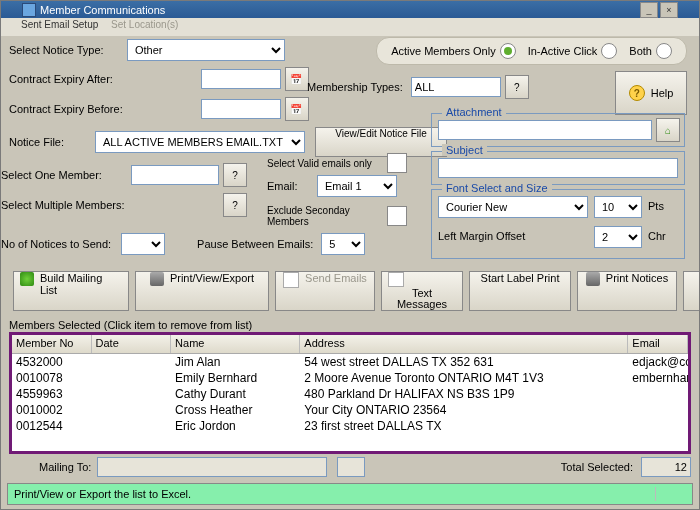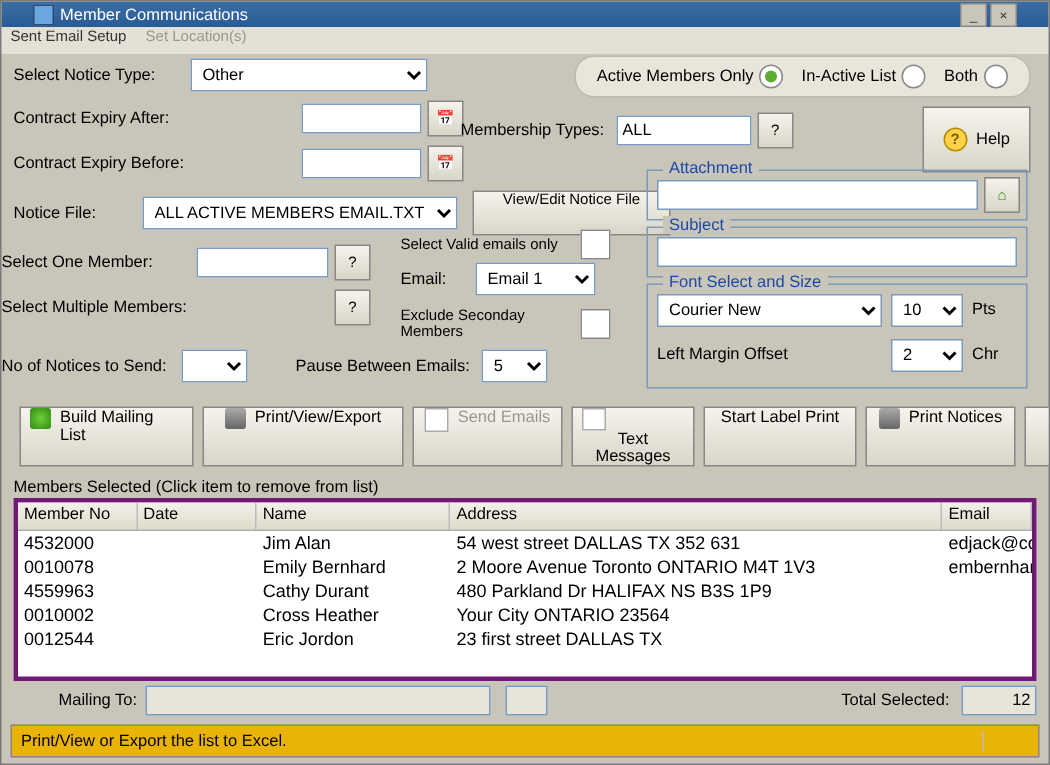--- a/index.html
+++ b/index.html
@@ -1,21 +1,21 @@
 <!DOCTYPE html>
 <html><head>
 <meta charset="utf-8">
 <style>
 html,body{margin:0;padding:0;font-family:Tahoma,Arial,sans-serif;font-size:11px;color:#000;background:#fff}
 .window{width:700px;height:510px;background:#c9c5b8;position:relative;border:1px solid #7a7a7a;box-sizing:border-box;overflow:hidden}
 .titlebar{height:17px;background:linear-gradient(#3b6ea5,#2a5a95);color:#fff;display:flex;align-items:center;padding:0 21px;font-size:11px}
 .titlebar .ticon{width:12px;height:12px;background:#6aa6e0;margin-right:4px;border:1px solid #2a4a7a}
 .titlebar .spacer{flex:1}
 .titlebar .winbtn{width:16px;height:14px;background:#c9c5b8;border:1px solid #888;margin-left:2px;display:flex;align-items:center;justify-content:center;color:#333;font-size:9px;cursor:pointer}
-.menubar{height:16px;background:#e3e0d5;padding:1px 6px;font-size:10px;color:#333}
+.menubar{height:16px;background:#e3e0d5;padding:1px 20px;font-size:10px;color:#333}
 .menubar .mi{margin-right:10px;cursor:pointer}
 .menubar .mi.disabled{color:#9a978c;cursor:default}
 .body{position:absolute;left:0;right:0;top:34px;bottom:0;padding:4px 8px 4px 8px;box-sizing:border-box}
 .lbl{color:#000;display:inline-block}
 select,input[type=text]{font-family:inherit;font-size:11px;border:1px solid #7a9ac0;background:#fff;height:20px;box-sizing:border-box;padding:1px 3px}
 select{height:22px}
 .smallbtn{width:22px;height:22px;border:1px solid #888;background:linear-gradient(#f5f3ec,#d9d5c8);cursor:pointer;display:inline-flex;align-items:center;justify-content:center;font-size:10px}
 .row{display:flex;align-items:center;margin-bottom:6px}
 .row .lbl{margin-right:4px}
 .radiogrp{position:absolute;right:12px;top:2px;height:26px;background:#e8e5da;border:1px solid #bdb9aa;border-radius:13px;display:flex;align-items:center;padding:0 8px}
@@ -38,21 +38,21 @@
 .listwrap{position:absolute;left:8px;right:8px;top:284px;height:152px}
 .listtitle{font-size:11px;margin-bottom:1px}
 .grid{border:3px solid #701a75;background:#fff;height:116px;overflow:hidden;position:relative}
 .ghead{display:flex;background:linear-gradient(#f3f1e9,#dedacb);border-bottom:1px solid #aaa;height:18px}
 .ghead div{border-right:1px solid #bbb;padding:2px 4px;box-sizing:border-box;font-size:11px}
 .gbody{overflow-y:auto;height:96px}
 .grow{display:flex;height:16px}
 .grow div{padding:1px 4px;box-sizing:border-box;font-size:12px;white-space:nowrap;overflow:hidden}
 .c0{width:80px}.c1{width:80px}.c2{width:130px}.c3{width:330px}.c4{width:60px}
 .bottomrow{position:absolute;left:8px;right:8px;top:420px;height:24px;display:flex;align-items:center}
-.statusbar{position:absolute;left:6px;right:6px;bottom:4px;height:22px;border:1px solid #888;background:#eab308;padding:3px 6px;box-sizing:border-box;display:flex;align-items:center}
+.statusbar{position:absolute;left:6px;right:6px;bottom:4px;height:22px;border:1px solid #888;background:#86efac;padding:3px 6px;box-sizing:border-box;display:flex;align-items:center}
 .statusbar .seg{border-left:1px solid #bbb;height:100%;margin-left:auto;width:30px}
 .disabled-text{color:#9a978c}
 </style>
 </head>
 <body>
 
 <div class="window">
   <div class="titlebar">
     <span class="ticon"></span>
     <span>Member Communications</span>
@@ -66,21 +66,21 @@
   </div>
 
   <div class="body">
 
     <div class="radiogrp">
       <span class="opt">
           <span>Active Members Only</span>
           <span class="radio sel"></span>
         </span>
       <span class="opt">
-          <span>In-Active List</span>
+          <span>In-Active Click</span>
           <span class="radio"></span>
         </span>
       <span class="opt">
           <span>Both</span>
           <span class="radio"></span>
         </span>
     </div>
 
     <div class="row">
       <span class="lbl" style="width:114px">Select Notice Type:</span>

